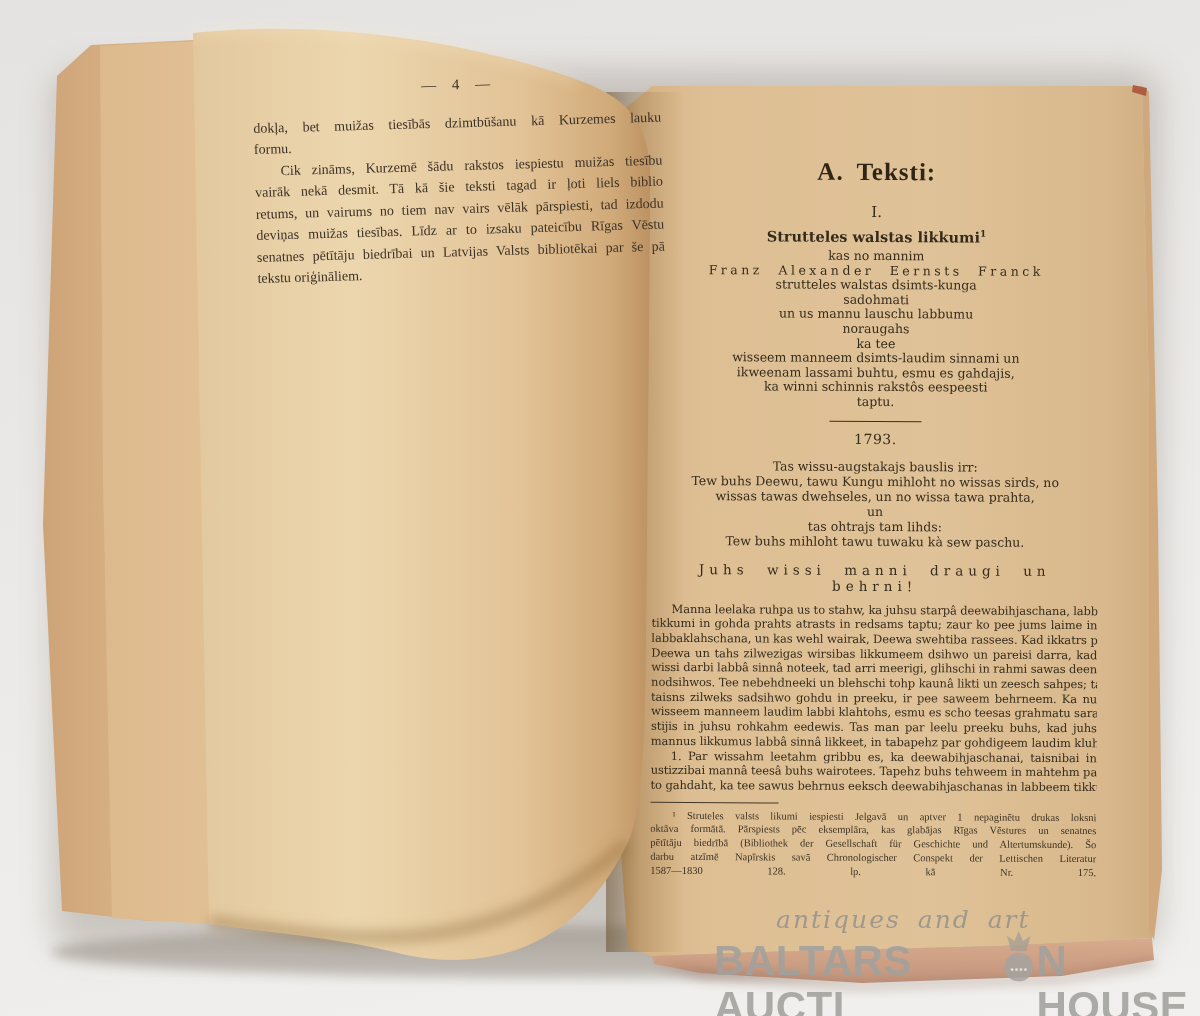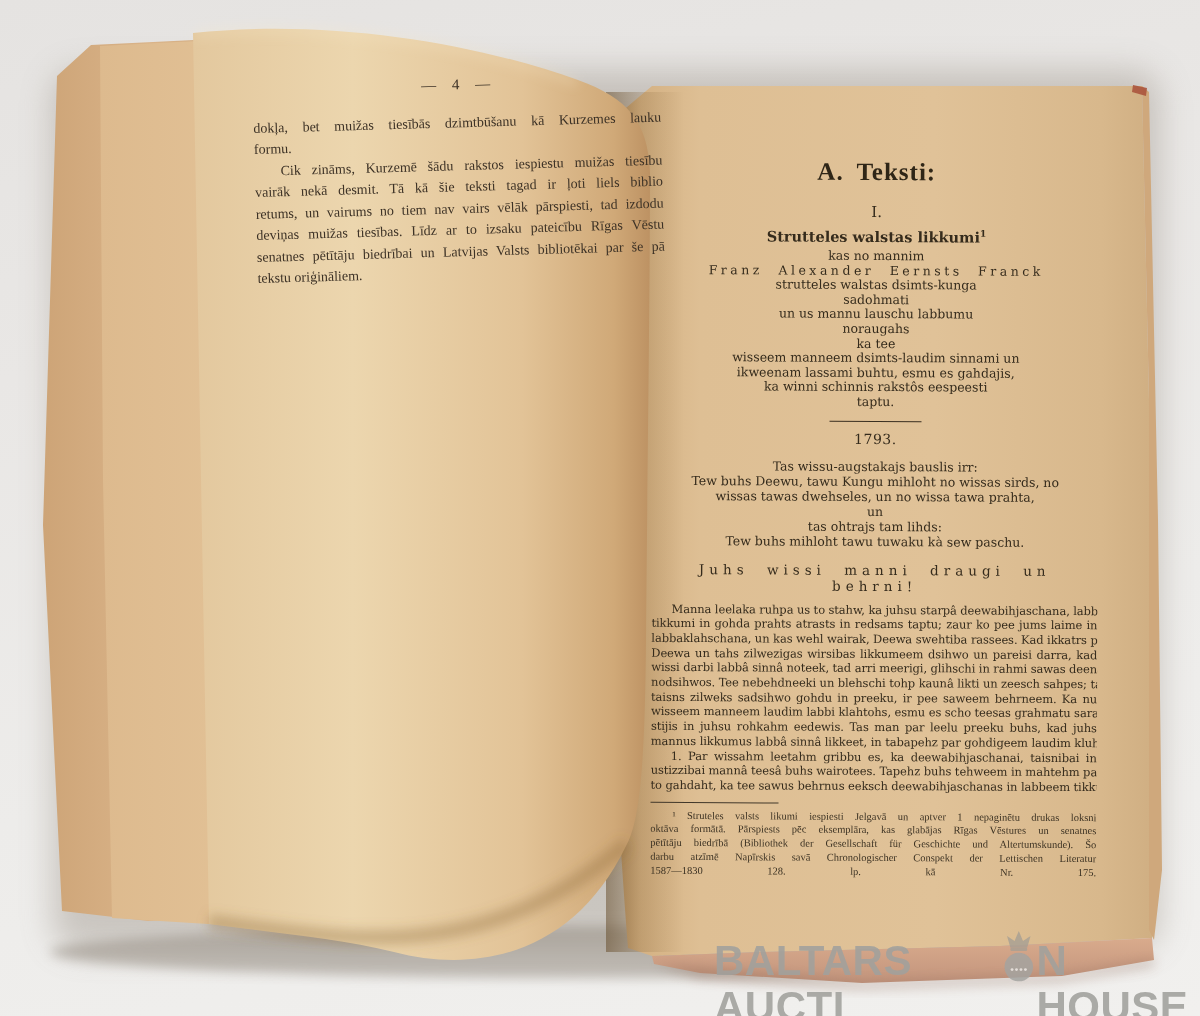--- a/index.html
+++ b/index.html
@@ -196,20 +196,21 @@
     <div class="bline">ustizzibai mannâ teesâ buhs wairotees. Tapehz buhs tehweem in mahtehm par</div>
     <div class="bline">to gahdaht, ka tee sawus behrnus eeksch deewabihjaschanas in labbeem tikkumeem</div>
     <div class="rule-foot"></div>
     <div class="fline ind">¹ Struteles valsts likumi iespiesti Jelgavā un aptver 1 nepaginētu drukas loksni</div>
     <div class="fline">oktāva formātā. Pārspiests pēc eksemplāra, kas glabājas Rīgas Vēstures un senatnes</div>
     <div class="fline">pētītāju biedrībā (Bibliothek der Gesellschaft für Geschichte und Altertumskunde). Šo</div>
     <div class="fline">darbu atzīmē Napīrskis savā Chronologischer Conspekt der Lettischen Literatur</div>
     <div class="fline">1587—1830 128. lp. kā Nr. 175.</div>
   </div>
 
+  <div class="wm-small">antiques and art</div>
   <div class="wm-big">
     <span>BALTARS AUCTI</span>
     <svg class="wm-logo" width="40" height="66" viewBox="0 0 40 66" aria-hidden="true">
       <path d="M20,2 L25,14 L34,8 L30,22 L10,22 L6,8 L15,14 Z" fill="#a59f93" opacity=".9"></path>
       <rect x="10" y="22" width="20" height="4" rx="1.5" fill="#a59f93" opacity=".9"></rect>
       <circle cx="20" cy="45" r="17" fill="#a3a3a0" opacity=".95"></circle>
       <circle cx="12" cy="48" r="1.7" fill="#e8e7e5"></circle>
       <circle cx="17.3" cy="48" r="1.7" fill="#e8e7e5"></circle>
       <circle cx="22.6" cy="48" r="1.7" fill="#e8e7e5"></circle>
       <circle cx="27.9" cy="48" r="1.7" fill="#e8e7e5"></circle>

